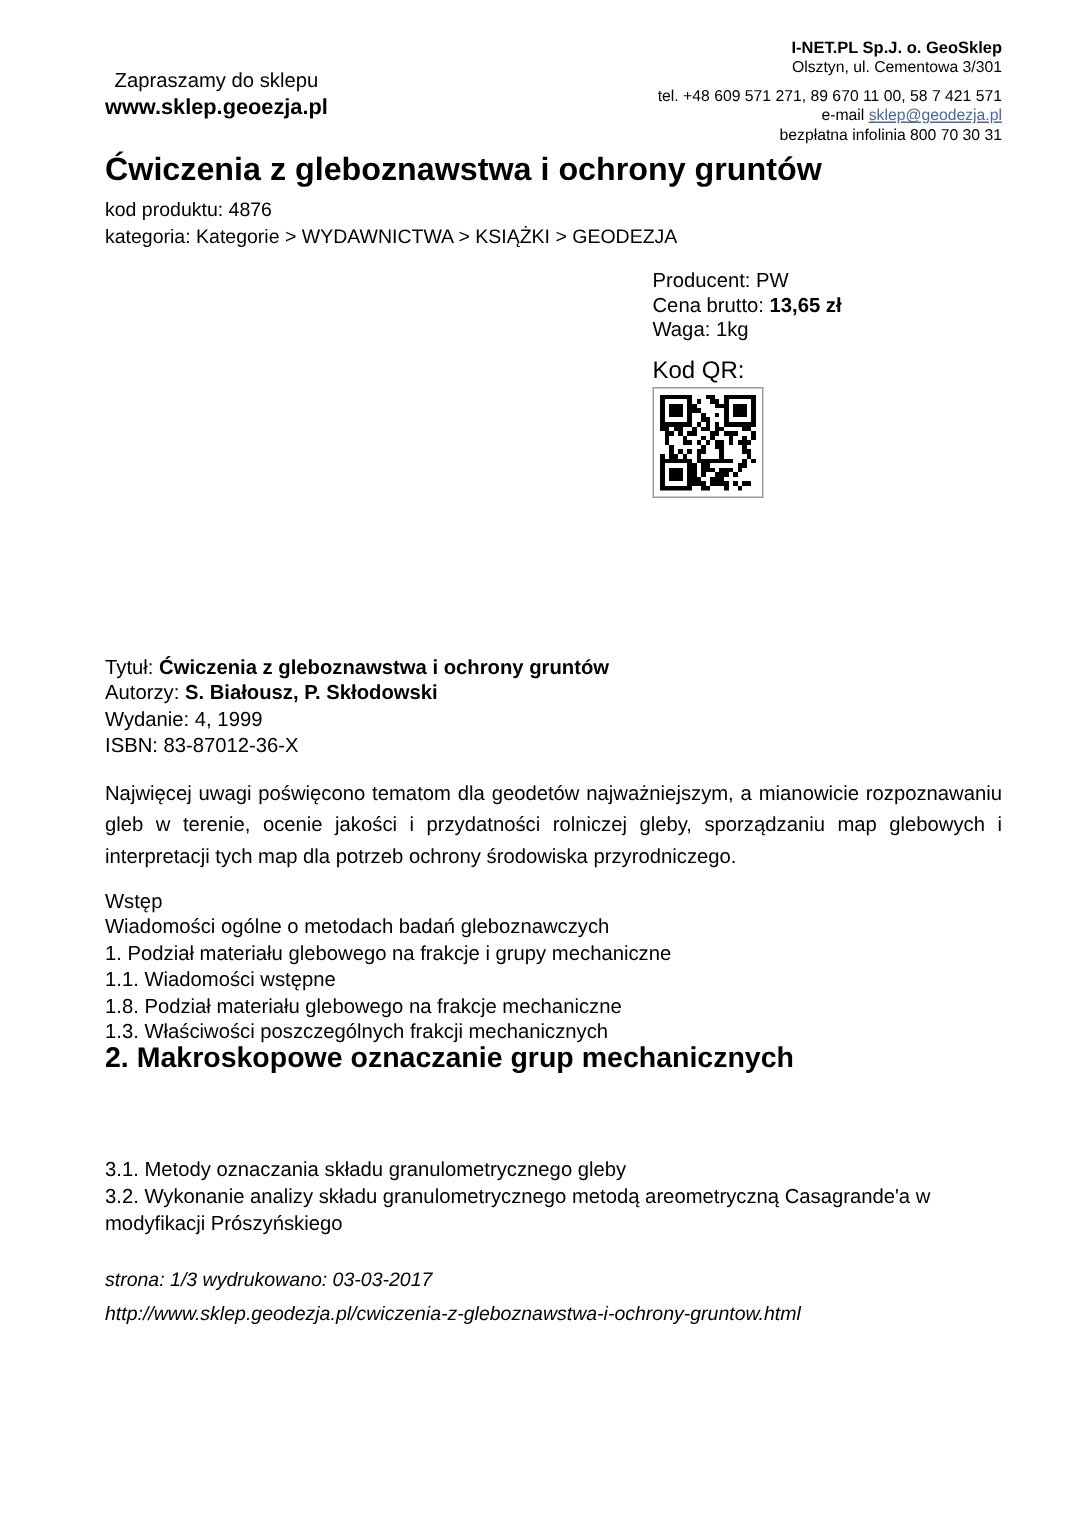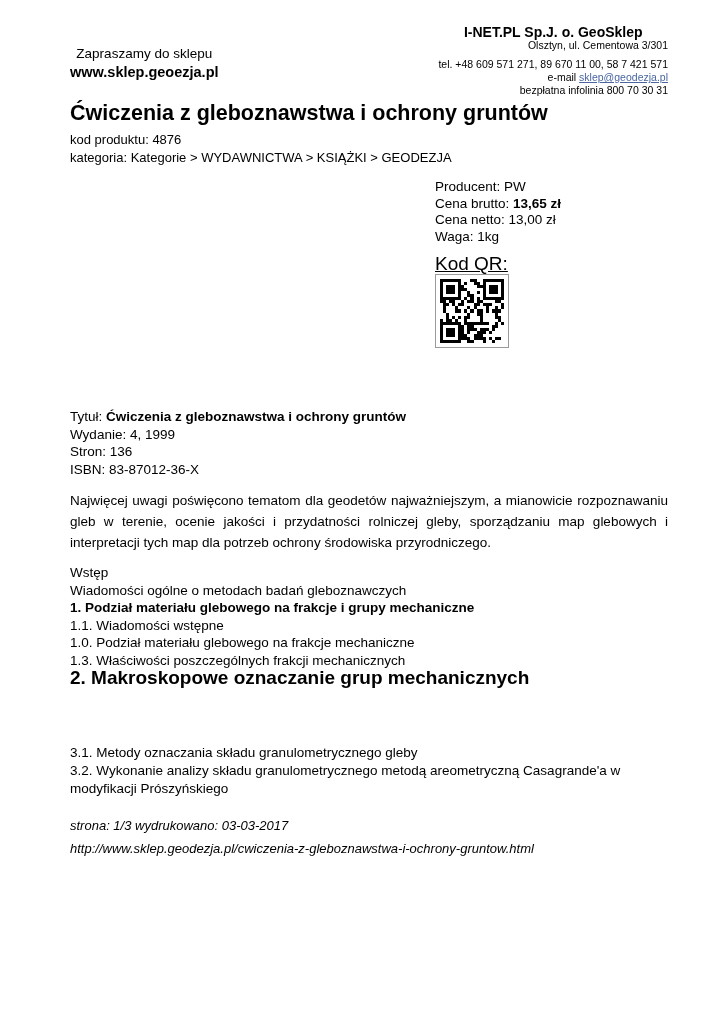--- a/index.html
+++ b/index.html
@@ -13,46 +13,46 @@
     box-sizing:border-box;
     padding:0 57px 0 70px;
     overflow:hidden;
   }
   
   .header{display:flex;justify-content:space-between;margin-top:26px;}
   .invite{padding-top:19px;text-align:center;}
   .invite-line1{font-size:13.5px;line-height:18px;}
   .invite-line2{font-size:14.5px;font-weight:bold;line-height:19px;}
   .company{text-align:right;font-size:10.5px;line-height:13px;}
-  .company-name{font-size:14px;font-weight:bold;text-align:center;}
+  .company-name{font-size:11px;font-weight:bold;}
   .company-contact{margin-top:6px;}
   .email-link{color:var(--link-color,#4a66a0);text-decoration:underline;cursor:pointer;text-align:center;}
   
   .title-block{margin-top:3px;}
   h1.product-title{font-size:21.5px;line-height:27px;margin:0 0 4px 0;font-weight:bold;}
   .sub-line{font-size:13px;line-height:18px;}
   
   .meta{margin-left:365px;margin-top:12px;font-size:13.5px;line-height:16.5px;}
   .meta .bold{font-weight:bold;}
-  .qr-label{margin-left:365px;margin-top:10px;font-size:19px;line-height:17px;text-decoration:underline;}
+  .qr-label{margin-left:365px;margin-top:10px;font-size:16px;line-height:17px;}
   .qr-box{
     margin-left:365px;margin-top:2px;
     width:64px;height:64px;padding:4px;
     border:1px solid #9a9a9a;background:#fff;
   }
   .qr-box svg{display:block;width:64px;height:64px;fill:#000;}
   
-  .details{margin-top:60px;font-size:13.5px;line-height:17.5px;}
+  .details{margin-top:104px;font-size:13.5px;line-height:17.5px;}
   .details .bold{font-weight:bold;}
   
   .description{margin-top:12px;font-size:13.5px;line-height:21px;text-align:justify;}
   
   .toc{margin-top:11px;font-size:13.5px;line-height:17.5px;}
   .toc-heading{font-weight:bold;}
-  .toc-line.bold{font-weight:bold;}
+  .toc-line.bold{font-weight:normal;}
   .section2{font-size:19px;line-height:17.5px;font-weight:bold;}
   .section3-block{margin-top:57px;font-size:13.5px;line-height:18.5px;}
   .section3-heading{font-weight:bold;width:600px;}
   .section3-items{line-height:18px;}
   
   .footer{margin-top:20px;font-size:13px;font-style:italic;line-height:16px;}
   .footer-url{margin-top:7px;}
 </style>
 </head>
 <body>
@@ -77,21 +77,20 @@
 
   <div class="title-block">
     <h1 class="product-title">Ćwiczenia z gleboznawstwa i ochrony gruntów</h1>
     <div class="sub-line">kod produktu: 4876</div>
     <div class="sub-line">kategoria: Kategorie &gt; WYDAWNICTWA &gt; KSIĄŻKI &gt; GEODEZJA</div>
   </div>
 
   <div class="meta">
     <div><span>Producent: </span><span>PW</span></div>
     <div><span>Cena brutto: </span><span class="bold">13,65 zł</span></div>
-    <div><span>Cena netto: </span><span>13,00 zł</span></div>
     <div><span>Waga: </span><span>1kg</span></div>
   </div>
   <div class="qr-label">Kod QR:</div>
   <div class="qr-box">
     <svg id="qr-svg" viewBox="0 0 21 21" shape-rendering="crispEdges">
         <rect x="0" y="0" width="1" height="1"></rect>
         <rect x="1" y="0" width="1" height="1"></rect>
         <rect x="2" y="0" width="1" height="1"></rect>
         <rect x="3" y="0" width="1" height="1"></rect>
         <rect x="4" y="0" width="1" height="1"></rect>
@@ -312,33 +311,33 @@
         <rect x="6" y="20" width="1" height="1"></rect>
         <rect x="9" y="20" width="1" height="1"></rect>
         <rect x="10" y="20" width="1" height="1"></rect>
         <rect x="14" y="20" width="1" height="1"></rect>
         <rect x="17" y="20" width="1" height="1"></rect>
       </svg>
   </div>
 
   <div class="details">
     <div><span>Tytuł: </span><span class="bold">Ćwiczenia z gleboznawstwa i ochrony gruntów</span></div>
+    <div><span>Autorzy: </span><span class="bold">S. Białousz, P. Skłodowski</span></div>
     <div>Wydanie: 4, 1999</div>
-    <div>Stron: 136</div>
     <div>ISBN: 83-87012-36-X</div>
   </div>
 
   <div class="description">Najwięcej uwagi poświęcono tematom dla geodetów najważniejszym, a mianowicie rozpoznawaniu gleb w terenie, ocenie jakości i przydatności rolniczej gleby, sporządzaniu map glebowych i interpretacji tych map dla potrzeb ochrony środowiska przyrodniczego.</div>
 
   <div class="toc">
     <div class="toc-line">Wstęp</div>
     <div class="toc-line">Wiadomości ogólne o metodach badań gleboznawczych</div>
     <div class="toc-line bold">1. Podział materiału glebowego na frakcje i grupy mechaniczne</div>
     <div class="toc-line">1.1. Wiadomości wstępne</div>
-    <div class="toc-line">1.0. Podział materiału glebowego na frakcje mechaniczne</div>
+    <div class="toc-line">1.8. Podział materiału glebowego na frakcje mechaniczne</div>
     <div class="toc-line">1.3. Właściwości poszczególnych frakcji mechanicznych</div>
   </div>
 
   <div class="section2">2. Makroskopowe oznaczanie grup mechanicznych</div>
 
   <div class="section3-block">
     <div class="section3-items">
       <div>3.1. Metody oznaczania składu granulometrycznego gleby</div>
       <div>3.2. Wykonanie analizy składu granulometrycznego metodą areometryczną Casagrande'a w modyfikacji Prószyńskiego</div>
     </div>

